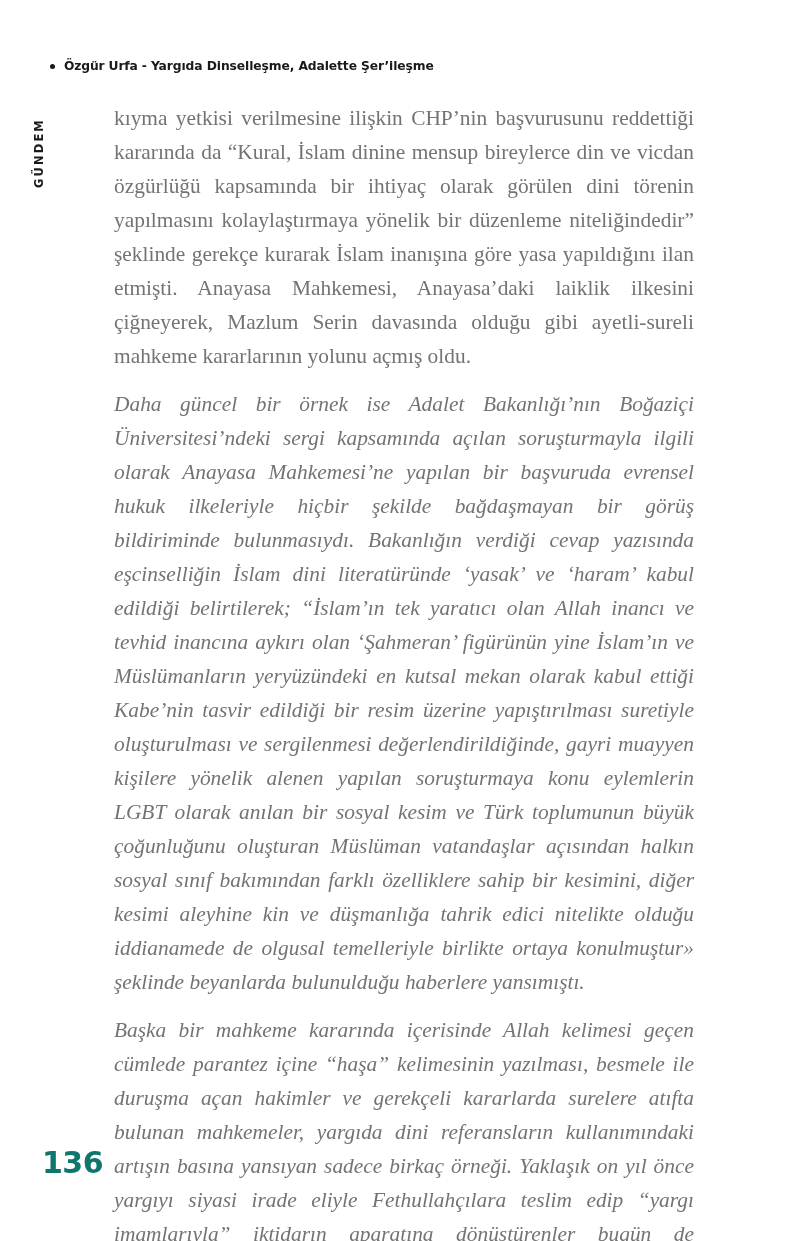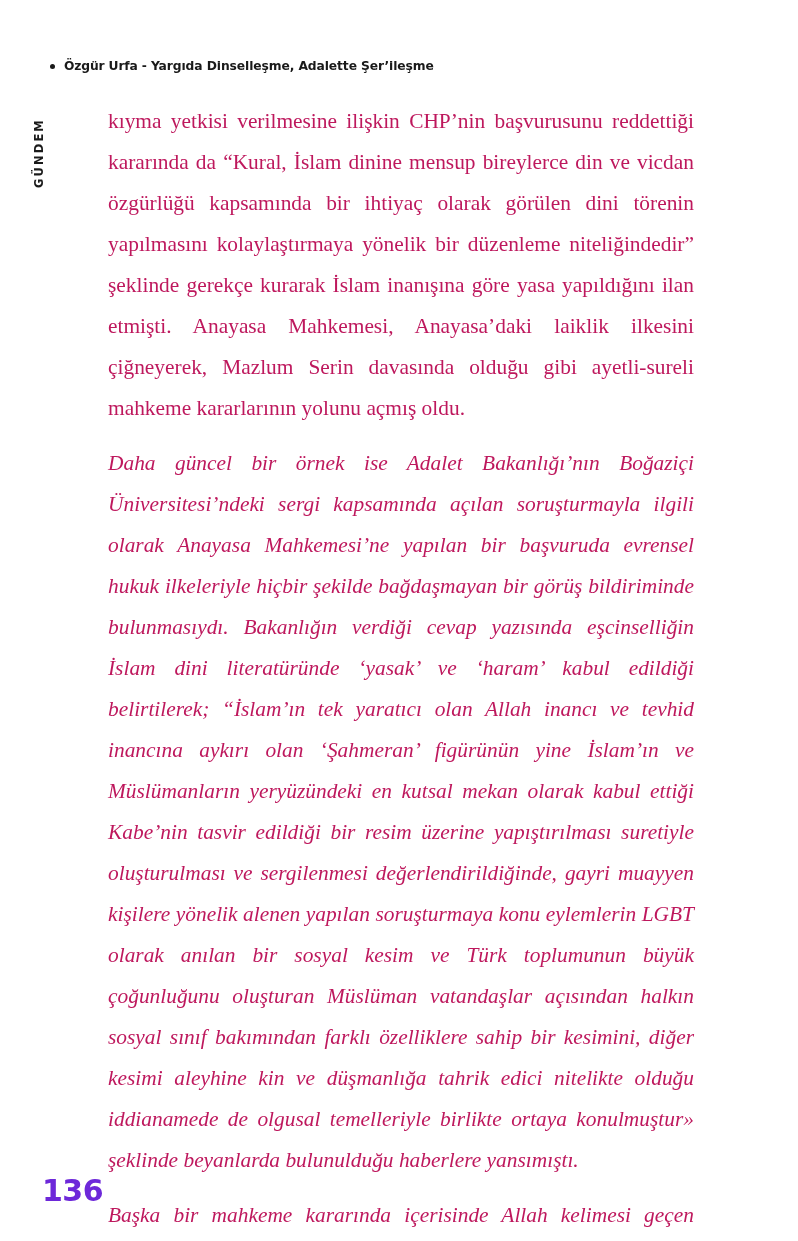--- a/index.html
+++ b/index.html
@@ -85,44 +85,44 @@
 
   
   .text-column {
     position: absolute;
     left: 108px;
     top: 101px;
     width: 586px;
   }
 
   .body-paragraph {
-    margin: 0 0 0 0;
+    margin: 0 0 0 6px;
     font-size: 21.4px;
-    line-height: 41px;
+    line-height: 34px;
     text-align: justify;
     text-justify: inter-word;
     hyphens: manual;
-    color: #be185d;
+    color: #737373;
   }
 
   .body-paragraph + .body-paragraph {
     margin-top: 14px;
     font-style: italic;
   }
 
   
   .folio {
     position: absolute;
     left: 42px;
-    top: 1176px;
+    top: 1148px;
     font-family: "DejaVu Sans", "Liberation Sans", sans-serif;
     font-size: 30px;
     font-weight: 700;
     letter-spacing: -0.5px;
-    color: #6d28d9;
+    color: #0f766e;
     line-height: 1;
   }
 </style>
 </head>
 <body>
 
 <div class="page">
 
   <div class="running-header">
     <span class="header-bullet"></span>

